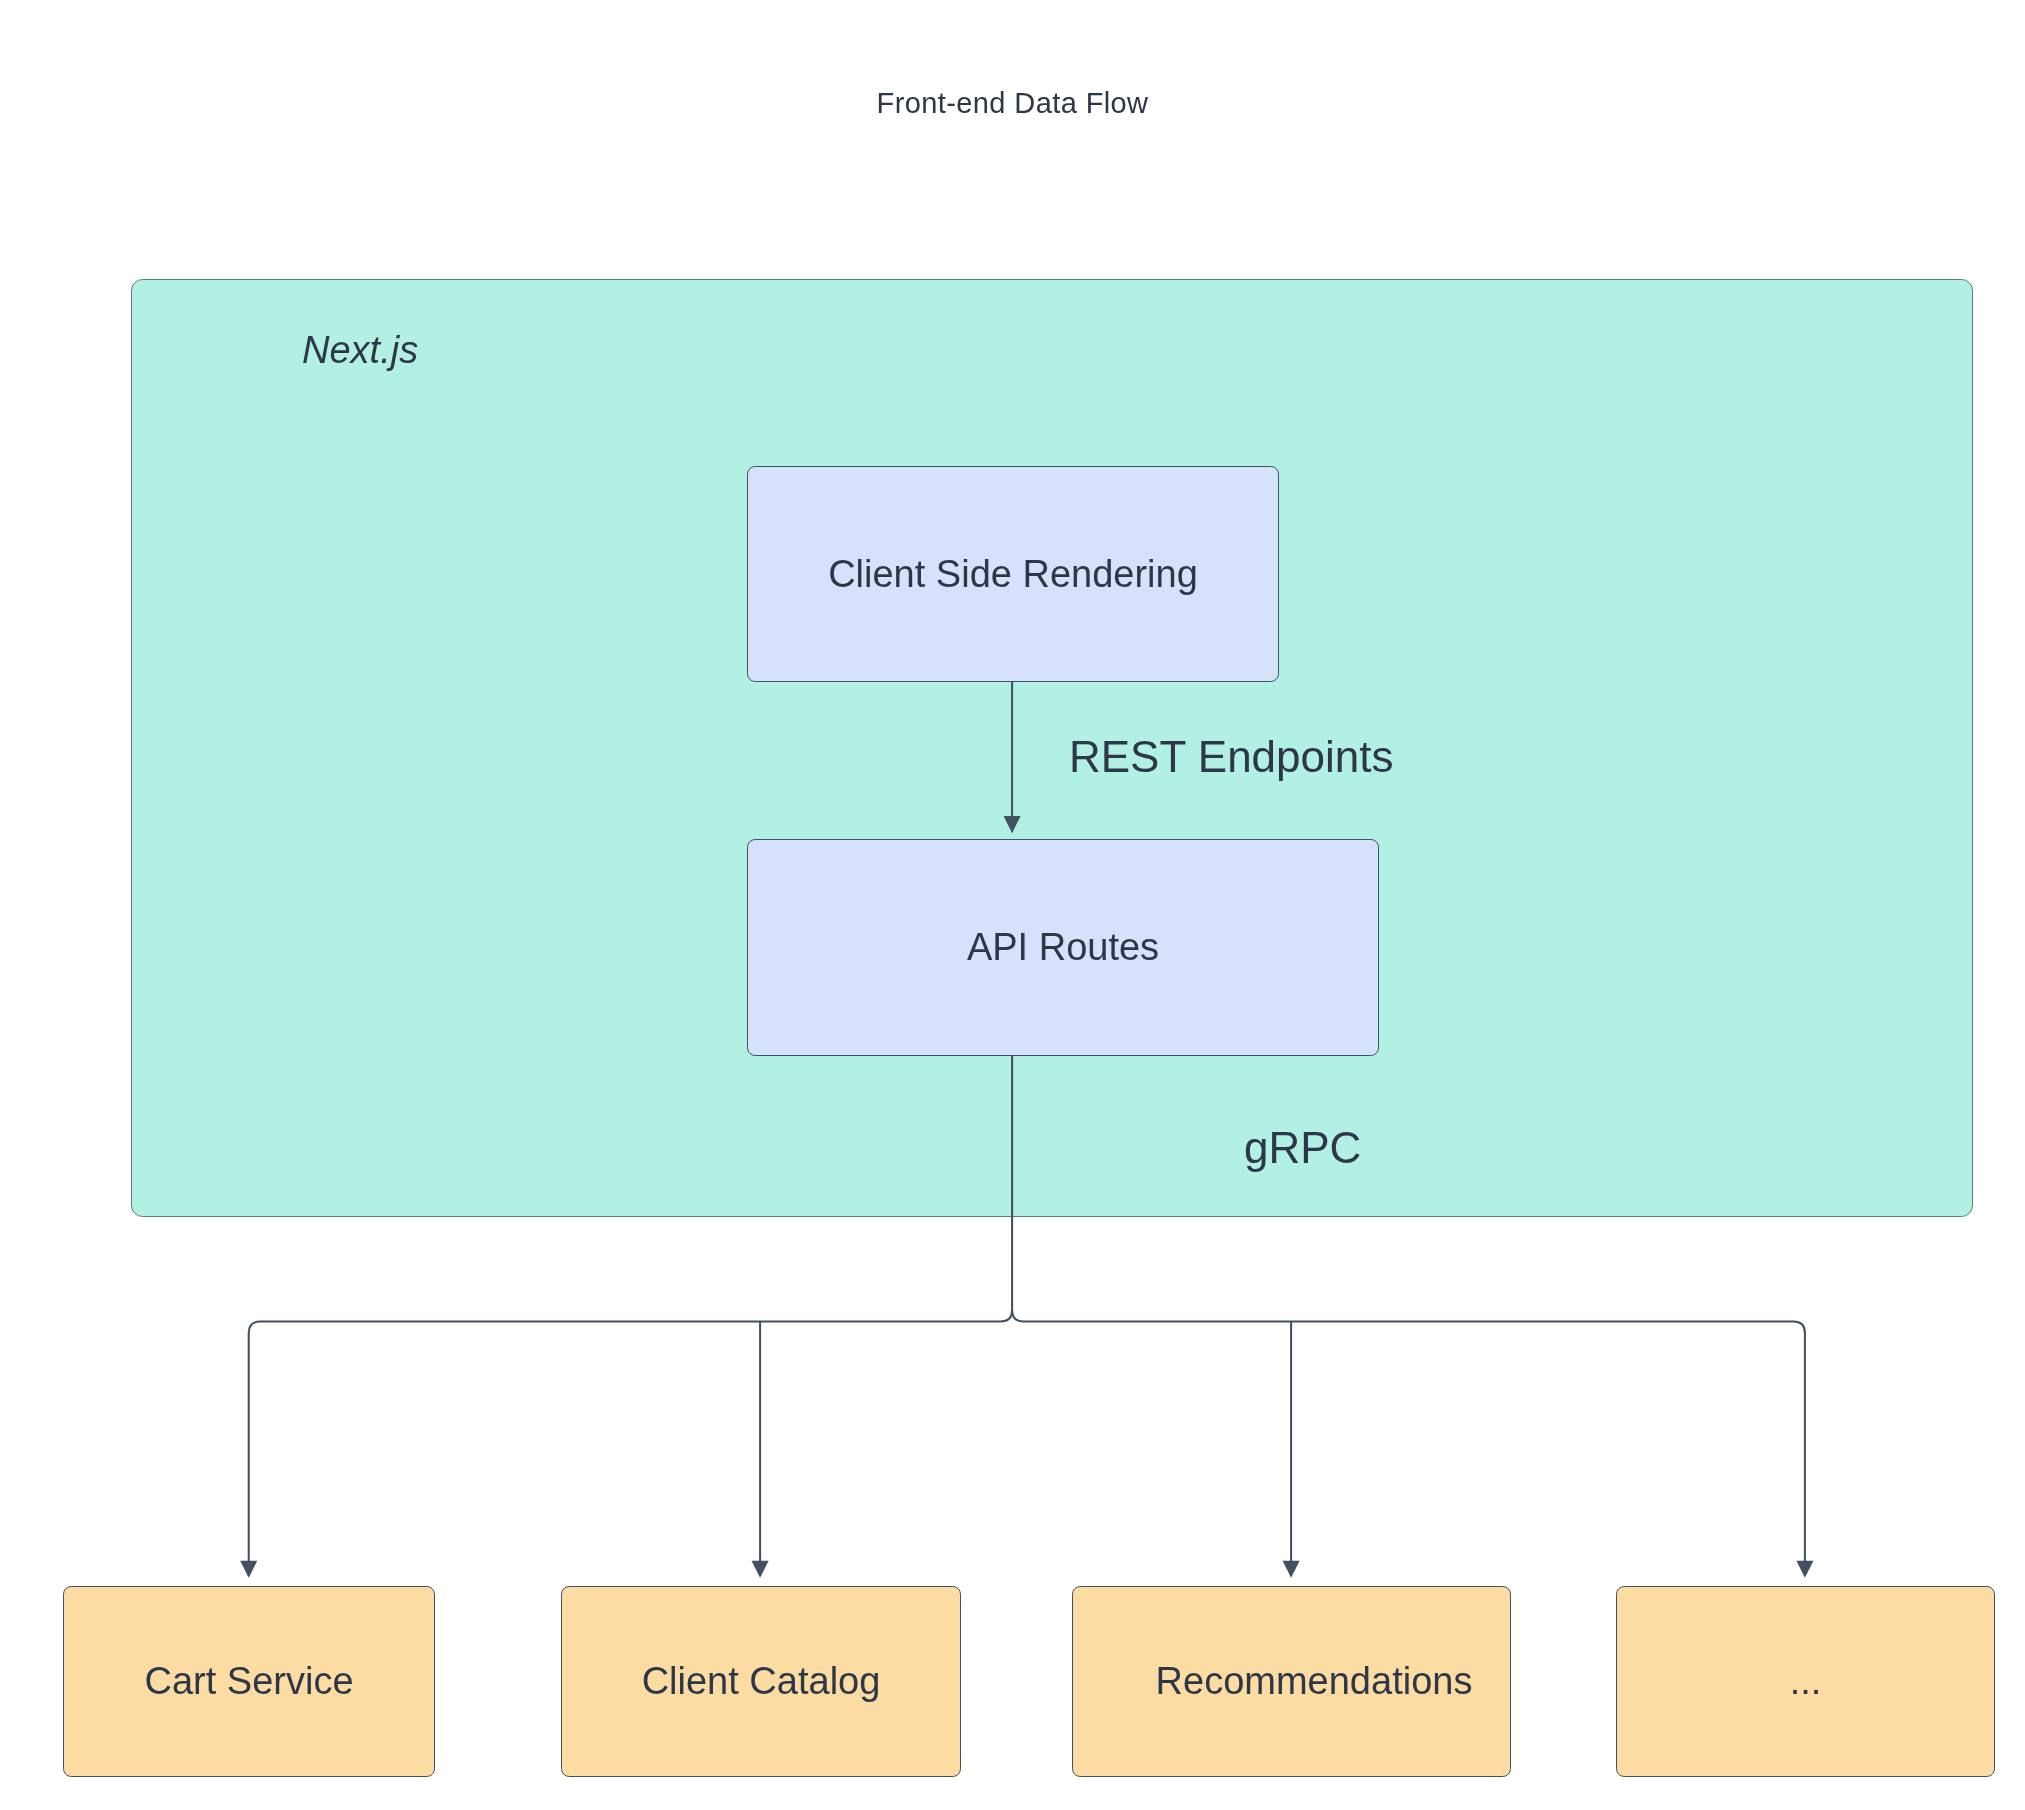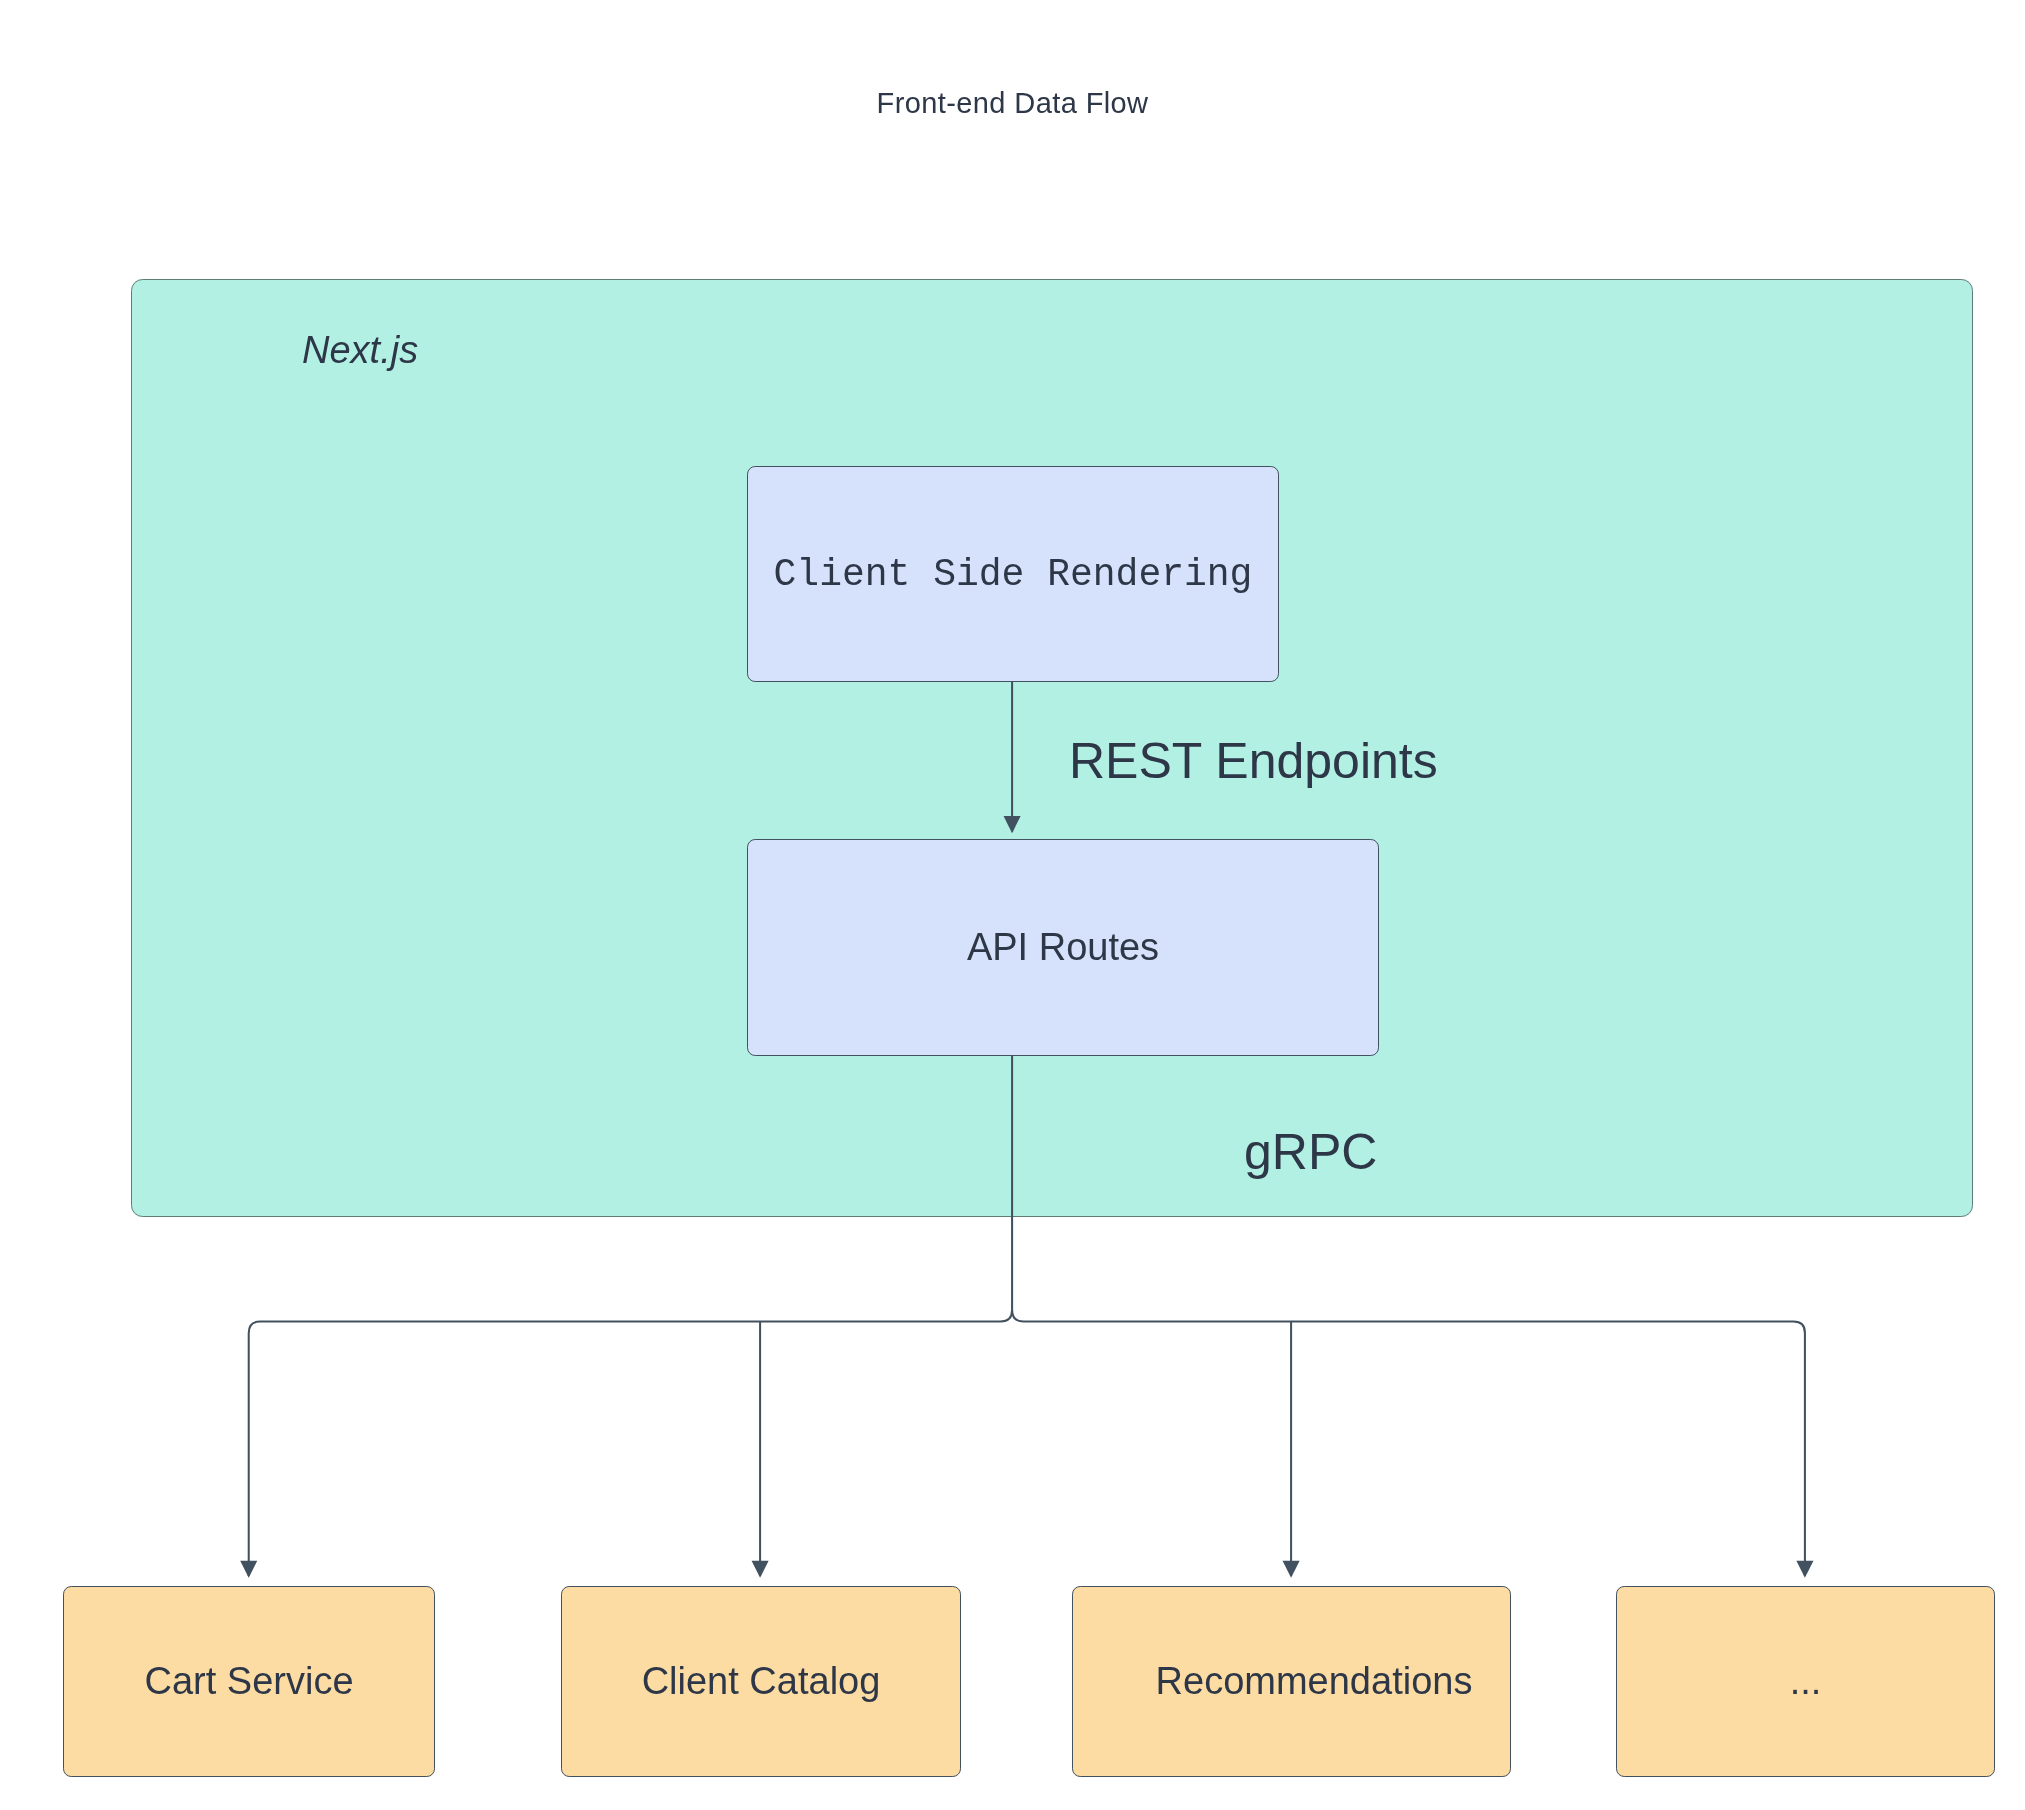--- a/index.html
+++ b/index.html
@@ -44,28 +44,28 @@
     position:absolute;
     display:flex; align-items:center; justify-content:center;
     font-size:38px; text-align:center;
     border:1.6px solid var(--stroke);
     border-radius:8.2px;
     box-sizing:border-box;
   }
   .node.blue{ background:var(--node-blue-fill); }
   .node.orange{ background:var(--node-orange-fill); }
 
-  #csr   { left:747px;  top:466px;  width:532px; height:216px;font-family:Liberation Mono, monospace; }
+  #csr   { left:747px;  top:466px;  width:532px; height:216px; }
   #api   { left:747px;  top:839px; width:632px; height:217px; }
   #svc-0 { left:63px;   top:1586px; width:372px; height:191px; }
   #svc-1 { left:561px;  top:1586px; width:400px; height:191px; }
   #svc-2 { left:1072px; top:1586px; width:439px; height:191px;padding-left:45px; }
   #svc-3 { left:1616px; top:1586px; width:379px; height:191px; }
 
-  .edge-label{ position:absolute; font-size:50px; white-space:nowrap; }
+  .edge-label{ position:absolute; font-size:44px; white-space:nowrap; }
   #rest-label{ left:1069px; top:732px; }
   #grpc-label{ left:1244px; top:1123px; }
 
   .wires{
     position:absolute; left:0; top:0; width:2025px; height:1811px;
     pointer-events:none;
   }
   .wires path{ stroke:var(--stroke); stroke-width:2.5; fill:none; }
   .wires .head{ fill:var(--stroke); stroke:none; }
 </style>

